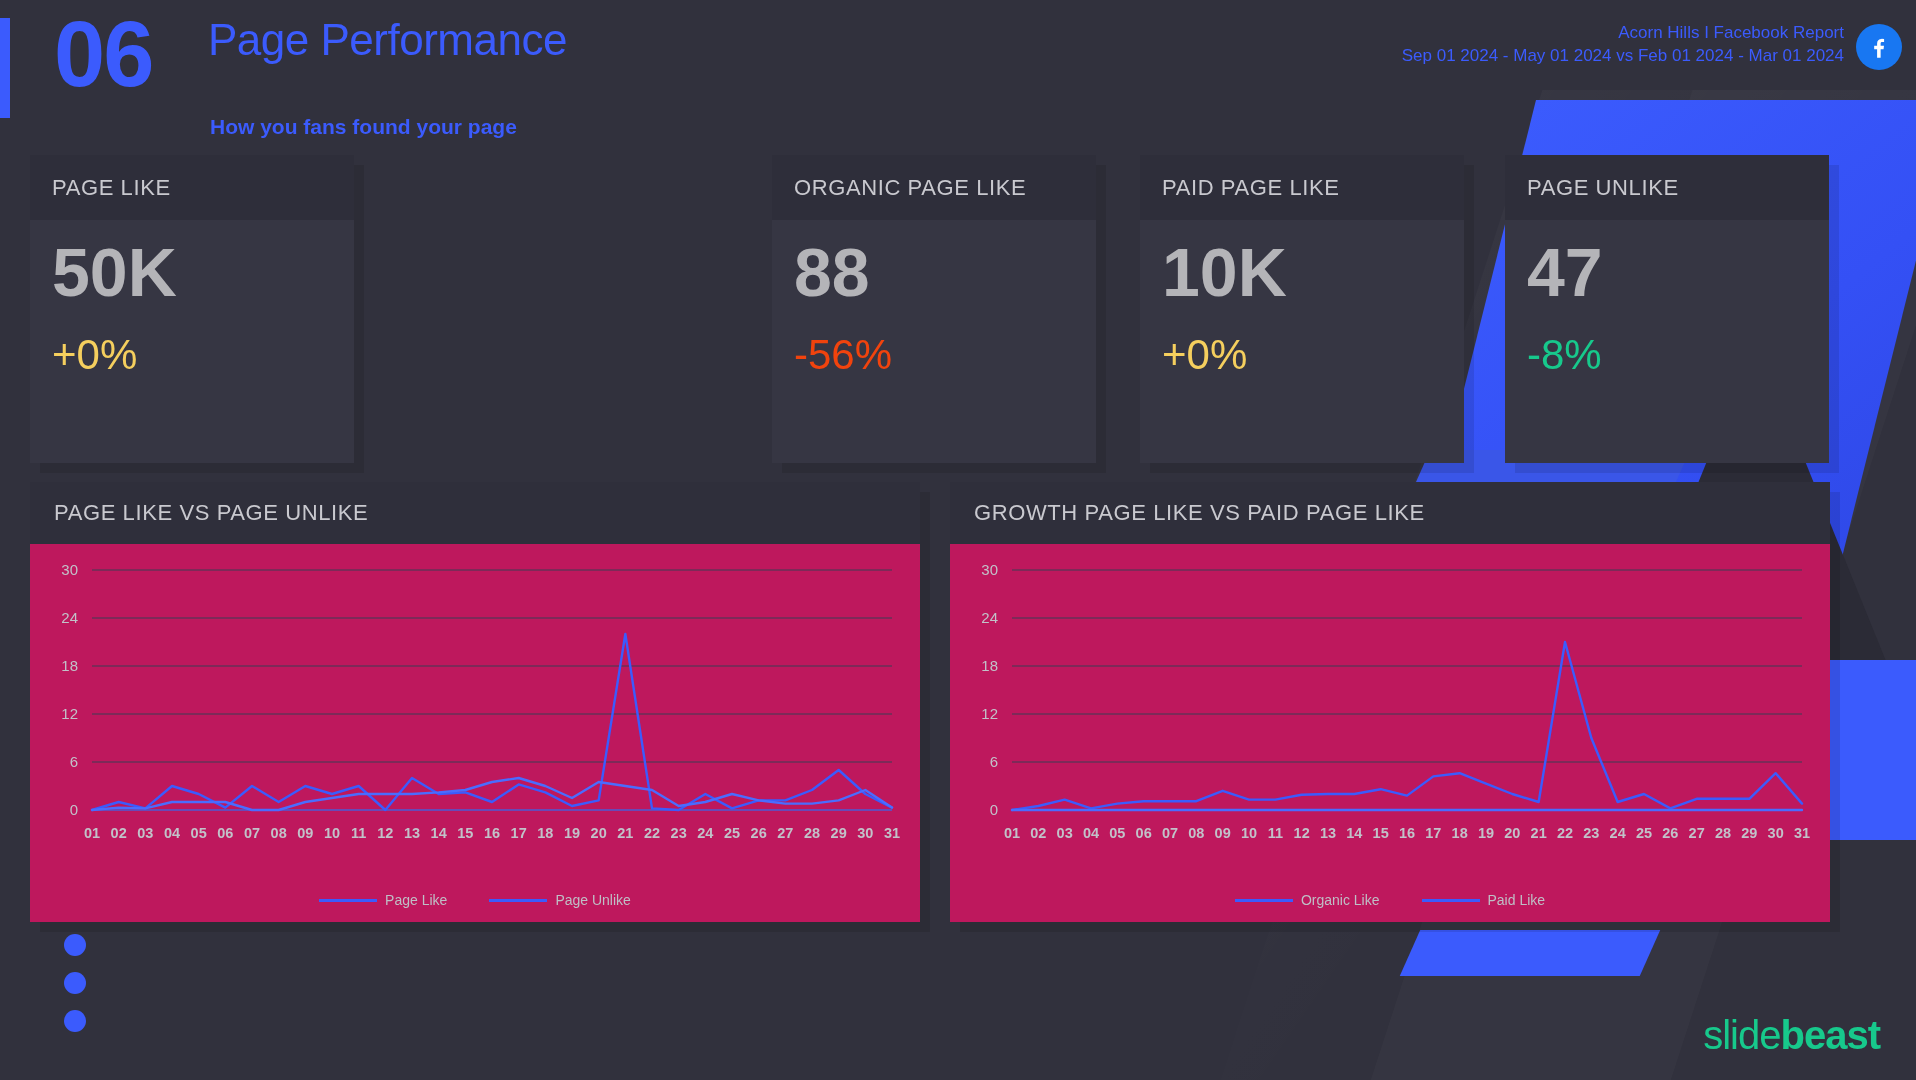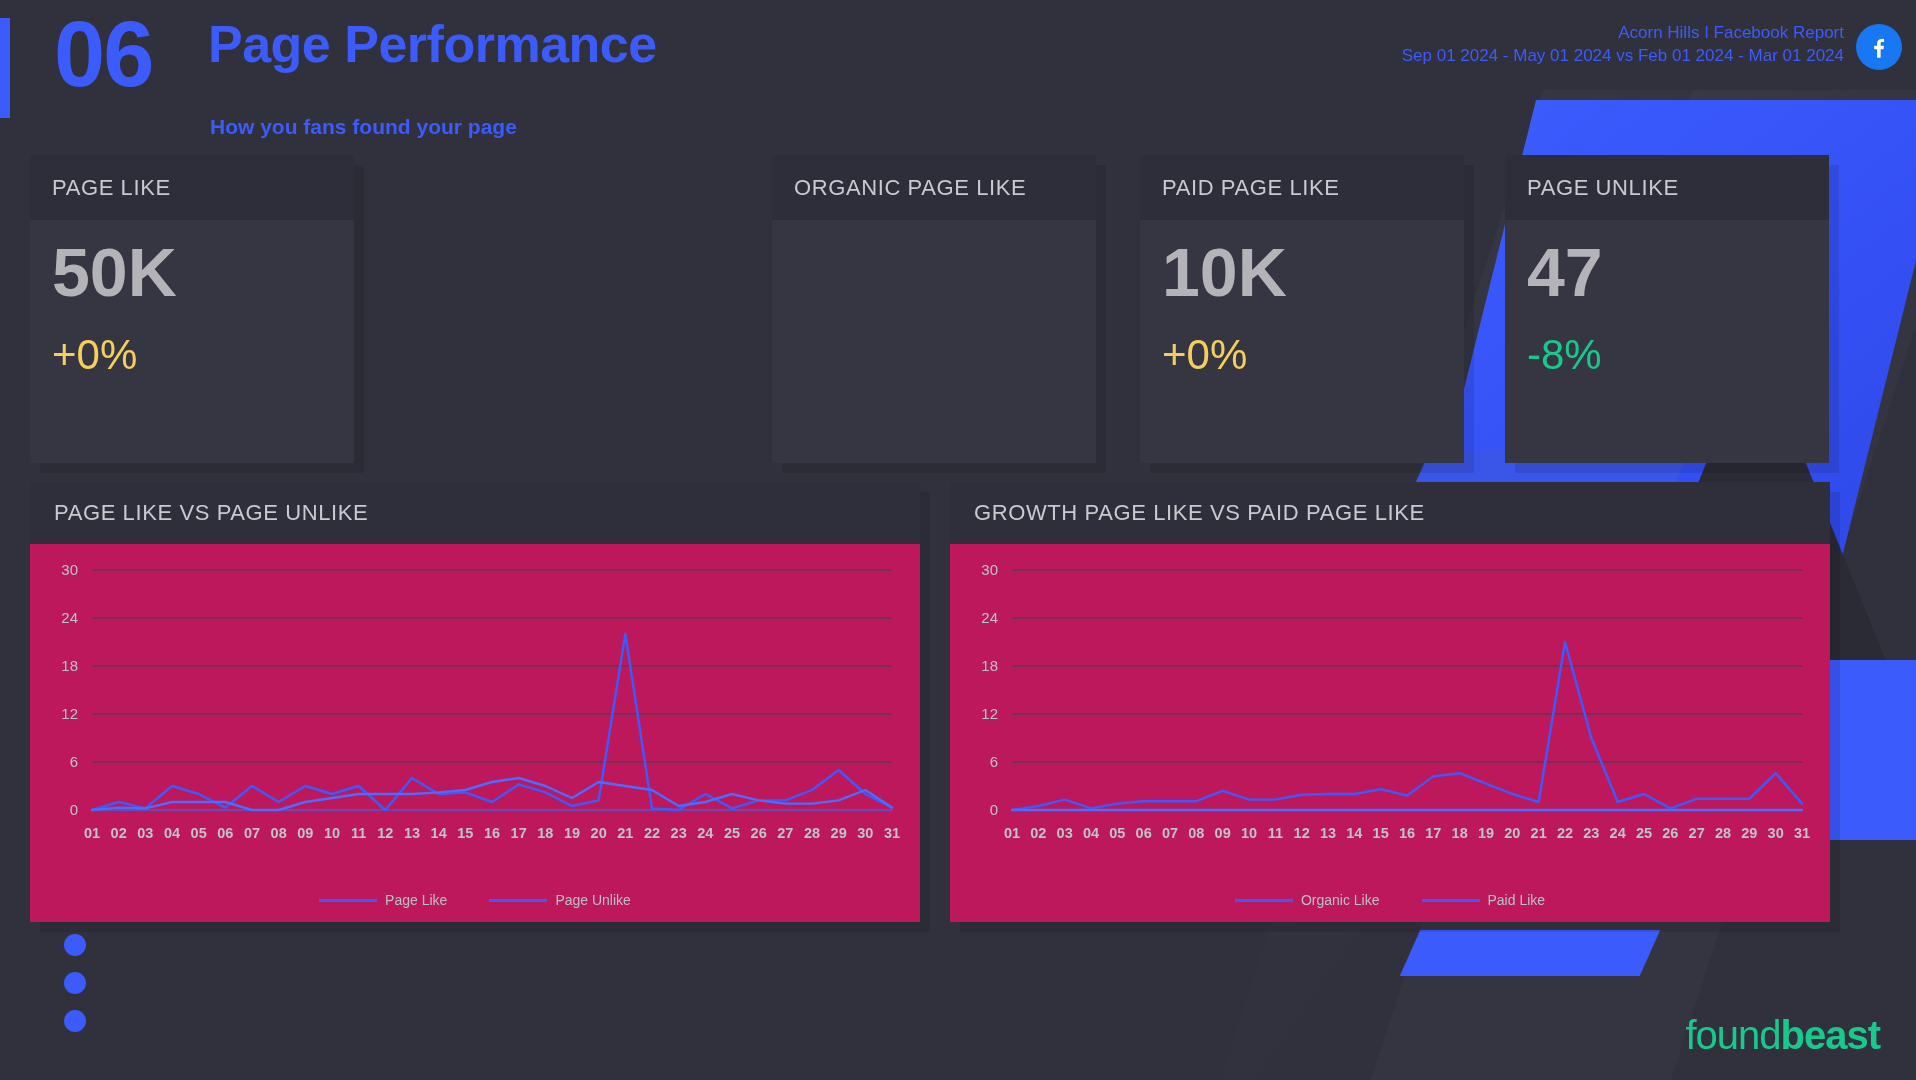--- a/index.html
+++ b/index.html
@@ -61,21 +61,21 @@
 
   
   .header { position:absolute; left:0; top:0; width:1916px; height:110px; }
   .hdr-num {
     position:absolute; left:54px; top:8px;
     font-size:92px; font-weight:bold; color:#3b5bfd;
     letter-spacing:-2px; line-height:1;
   }
   .hdr-title {
     position:absolute; left:208px; top:18px;
-    font-size:52px; font-weight:bold; color:#3b5bfd;
+    font-size:44px; font-weight:normal; color:#3b5bfd;
     letter-spacing:-0.5px; line-height:1;
   }
   .hdr-sub {
     position:absolute; left:210px; top:76px;
     font-size:21px; font-weight:bold; color:#3b5bfd;
     line-height:1;
     margin-top:40px;
   }
   .hdr-right {
     position:absolute; right:72px; top:22px;
@@ -186,20 +186,24 @@
     <div class="kpi-body">
       <div class="kpi-value">50K</div>
       <div class="kpi-delta" style="color:#f5cf5e">+0%</div>
     </div>
   </div>
 
 
   <div class="kpi" style="left:772px">
     <div class="kpi-head">
       <div class="kpi-title">ORGANIC PAGE LIKE</div>
+    </div>
+    <div class="kpi-body">
+      <div class="kpi-value">88</div>
+      <div class="kpi-delta" style="color:#f1430d">-56%</div>
     </div>
   </div>
 
   <div class="kpi" style="left:1140px">
     <div class="kpi-head">
       <div class="kpi-title">PAID PAGE LIKE</div>
     </div>
     <div class="kpi-body">
       <div class="kpi-value">10K</div>
       <div class="kpi-delta" style="color:#f5cf5e">+0%</div>
@@ -350,16 +354,16 @@
     </div>
   </div>
 
   <div class="dots">
     <div class="dot"></div>
     <div class="dot"></div>
     <div class="dot"></div>
   </div>
 
   <div class="brand">
-    <span class="b1">found</span><span class="b2">beast</span>
+    <span class="b1">slide</span><span class="b2">beast</span>
   </div>
 
 </div>
 
 </body></html>

